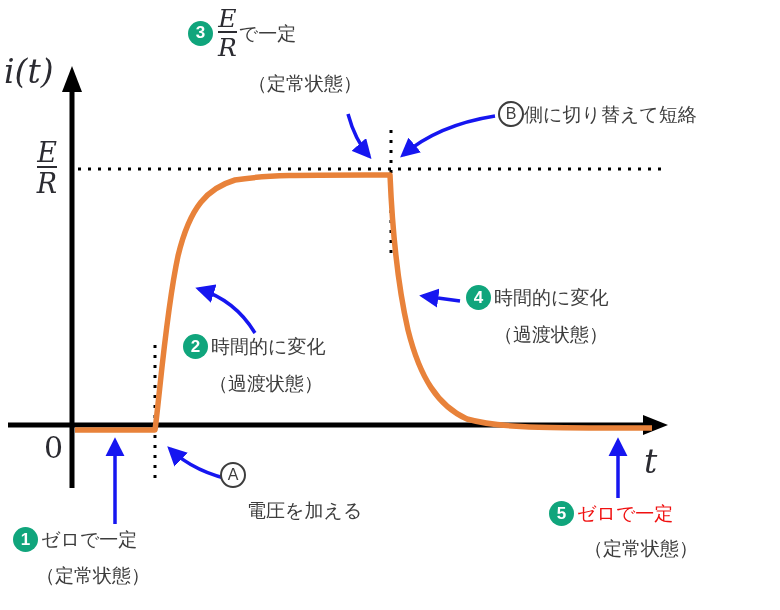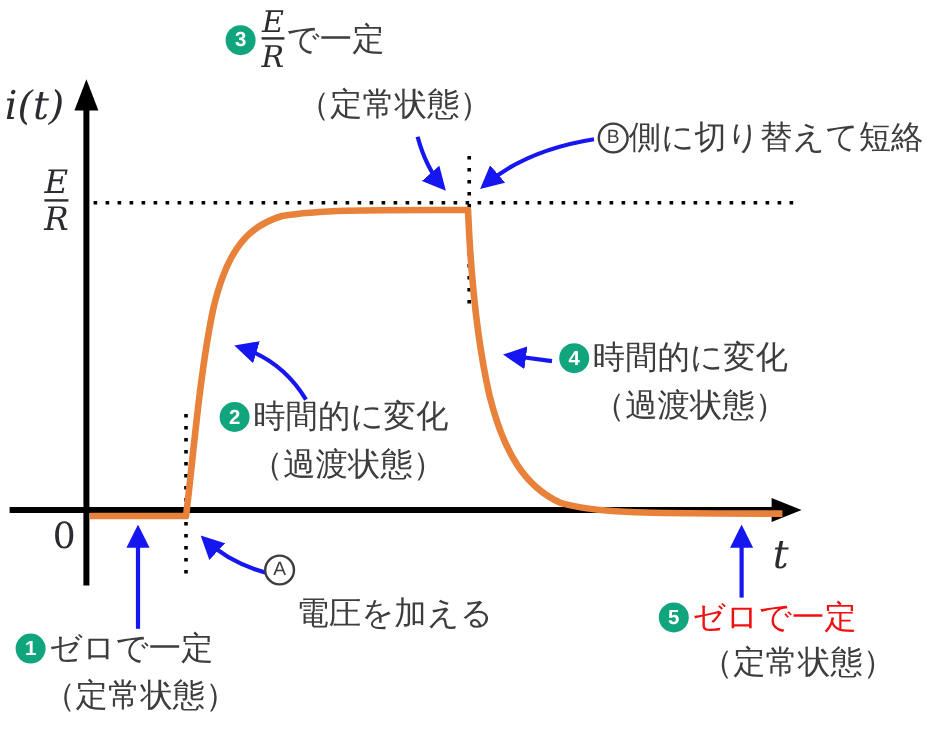--- a/index.html
+++ b/index.html
@@ -2,21 +2,21 @@
 <html><head>
 <meta charset="utf-8">
 <style>
   html,body{margin:0;padding:0;background:#fff;}
   #stage{
     position:relative;width:780px;height:610px;background:#ffffff;overflow:hidden;
     font-family:"Liberation Sans","DejaVu Sans",sans-serif;
   }
   svg{position:absolute;left:0;top:0;}
   .abs{position:absolute;white-space:nowrap;}
-  .jp{font-size:27px;color:var(--text,#3d3d3d);letter-spacing:0px;line-height:1.0;}
+  .jp{font-size:19px;color:var(--text,#3d3d3d);letter-spacing:0px;line-height:1.0;}
   .math{font-family:"DejaVu Serif","Liberation Serif",serif;font-style:italic;color:var(--math,#2b2b31);}
   .badge-num{
     display:inline-flex;align-items:center;justify-content:center;
     width:25px;height:25px;border-radius:50%;background:var(--step-badge,#10a57c);
     color:#fff;font-size:17px;font-weight:bold;font-style:normal;
     vertical-align:middle;margin-right:3px;flex:0 0 auto;
   }
   .badge-letter{
     display:inline-flex;align-items:center;justify-content:center;
     width:26px;height:26px;border-radius:50%;border:2px solid var(--text,#3d3d3d);
@@ -59,21 +59,21 @@
 
     <path d="M115 524 L115 441" stroke="#1616f0" stroke-width="3.5" fill="none" marker-end="url(#arrB)"></path>
     <path d="M255 333 Q235 300 199 289" stroke="#1616f0" stroke-width="3.5" fill="none" marker-end="url(#arrB)"></path>
     <path d="M348 114 Q355 140 369 156" stroke="#1616f0" stroke-width="3.5" fill="none" marker-end="url(#arrB)"></path>
     <path d="M460 301 L423 296" stroke="#1616f0" stroke-width="3.5" fill="none" marker-end="url(#arrB)"></path>
     <path d="M618 498 L618 441" stroke="#1616f0" stroke-width="3.5" fill="none" marker-end="url(#arrB)"></path>
     <path d="M237 481 Q195 473 170 449" stroke="#1616f0" stroke-width="3.5" fill="none" marker-end="url(#arrB)"></path>
     <path d="M495 116 Q438 125 403 155" stroke="#1616f0" stroke-width="3.5" fill="none" marker-end="url(#arrB)"></path>
   </svg>
 
-  <div class="abs math" style="left:4px;top:68px;font-size:33px;">i(t)</div>
+  <div class="abs math" style="left:4px;top:52px;font-size:33px;">i(t)</div>
   <div class="abs math frac" style="left:26px;top:139px;font-size:27px;width:42px;">
     <span class="num">E</span>
     <span class="den">R</span>
   </div>
   <div class="abs math" style="left:44px;top:430px;font-size:30px;font-style:normal;">0</div>
   <div class="abs math" style="left:644px;top:442px;font-size:33px;">t</div>
 
   <div class="abs row" style="left:188px;top:6px;">
     <span class="badge-num">3</span>
     <span class="math frac" style="font-size:25px;margin:0 2px;">
@@ -97,21 +97,21 @@
 
   <div class="abs row" style="left:466px;top:285px;">
     <span class="badge-num">4</span>
     <span class="jp">時間的に変化</span>
   </div>
   <div class="abs jp" style="left:494px;top:325px;">（過渡状態）</div>
 
   <div class="abs row" style="left:220px;top:462px;">
     <span class="badge-letter">A</span>
   </div>
-  <div class="abs jp" style="left:247px;top:501px;font-family:Liberation Mono, monospace;">電圧を加える</div>
+  <div class="abs jp" style="left:247px;top:501px;">電圧を加える</div>
 
   <div class="abs row" style="left:13px;top:527px;">
     <span class="badge-num">1</span>
     <span class="jp">ゼロで一定</span>
   </div>
   <div class="abs jp" style="left:36px;top:566px;">（定常状態）</div>
 
   <div class="abs row" style="left:549px;top:501px;">
     <span class="badge-num">5</span>
     <span class="jp red">ゼロで一定</span>

